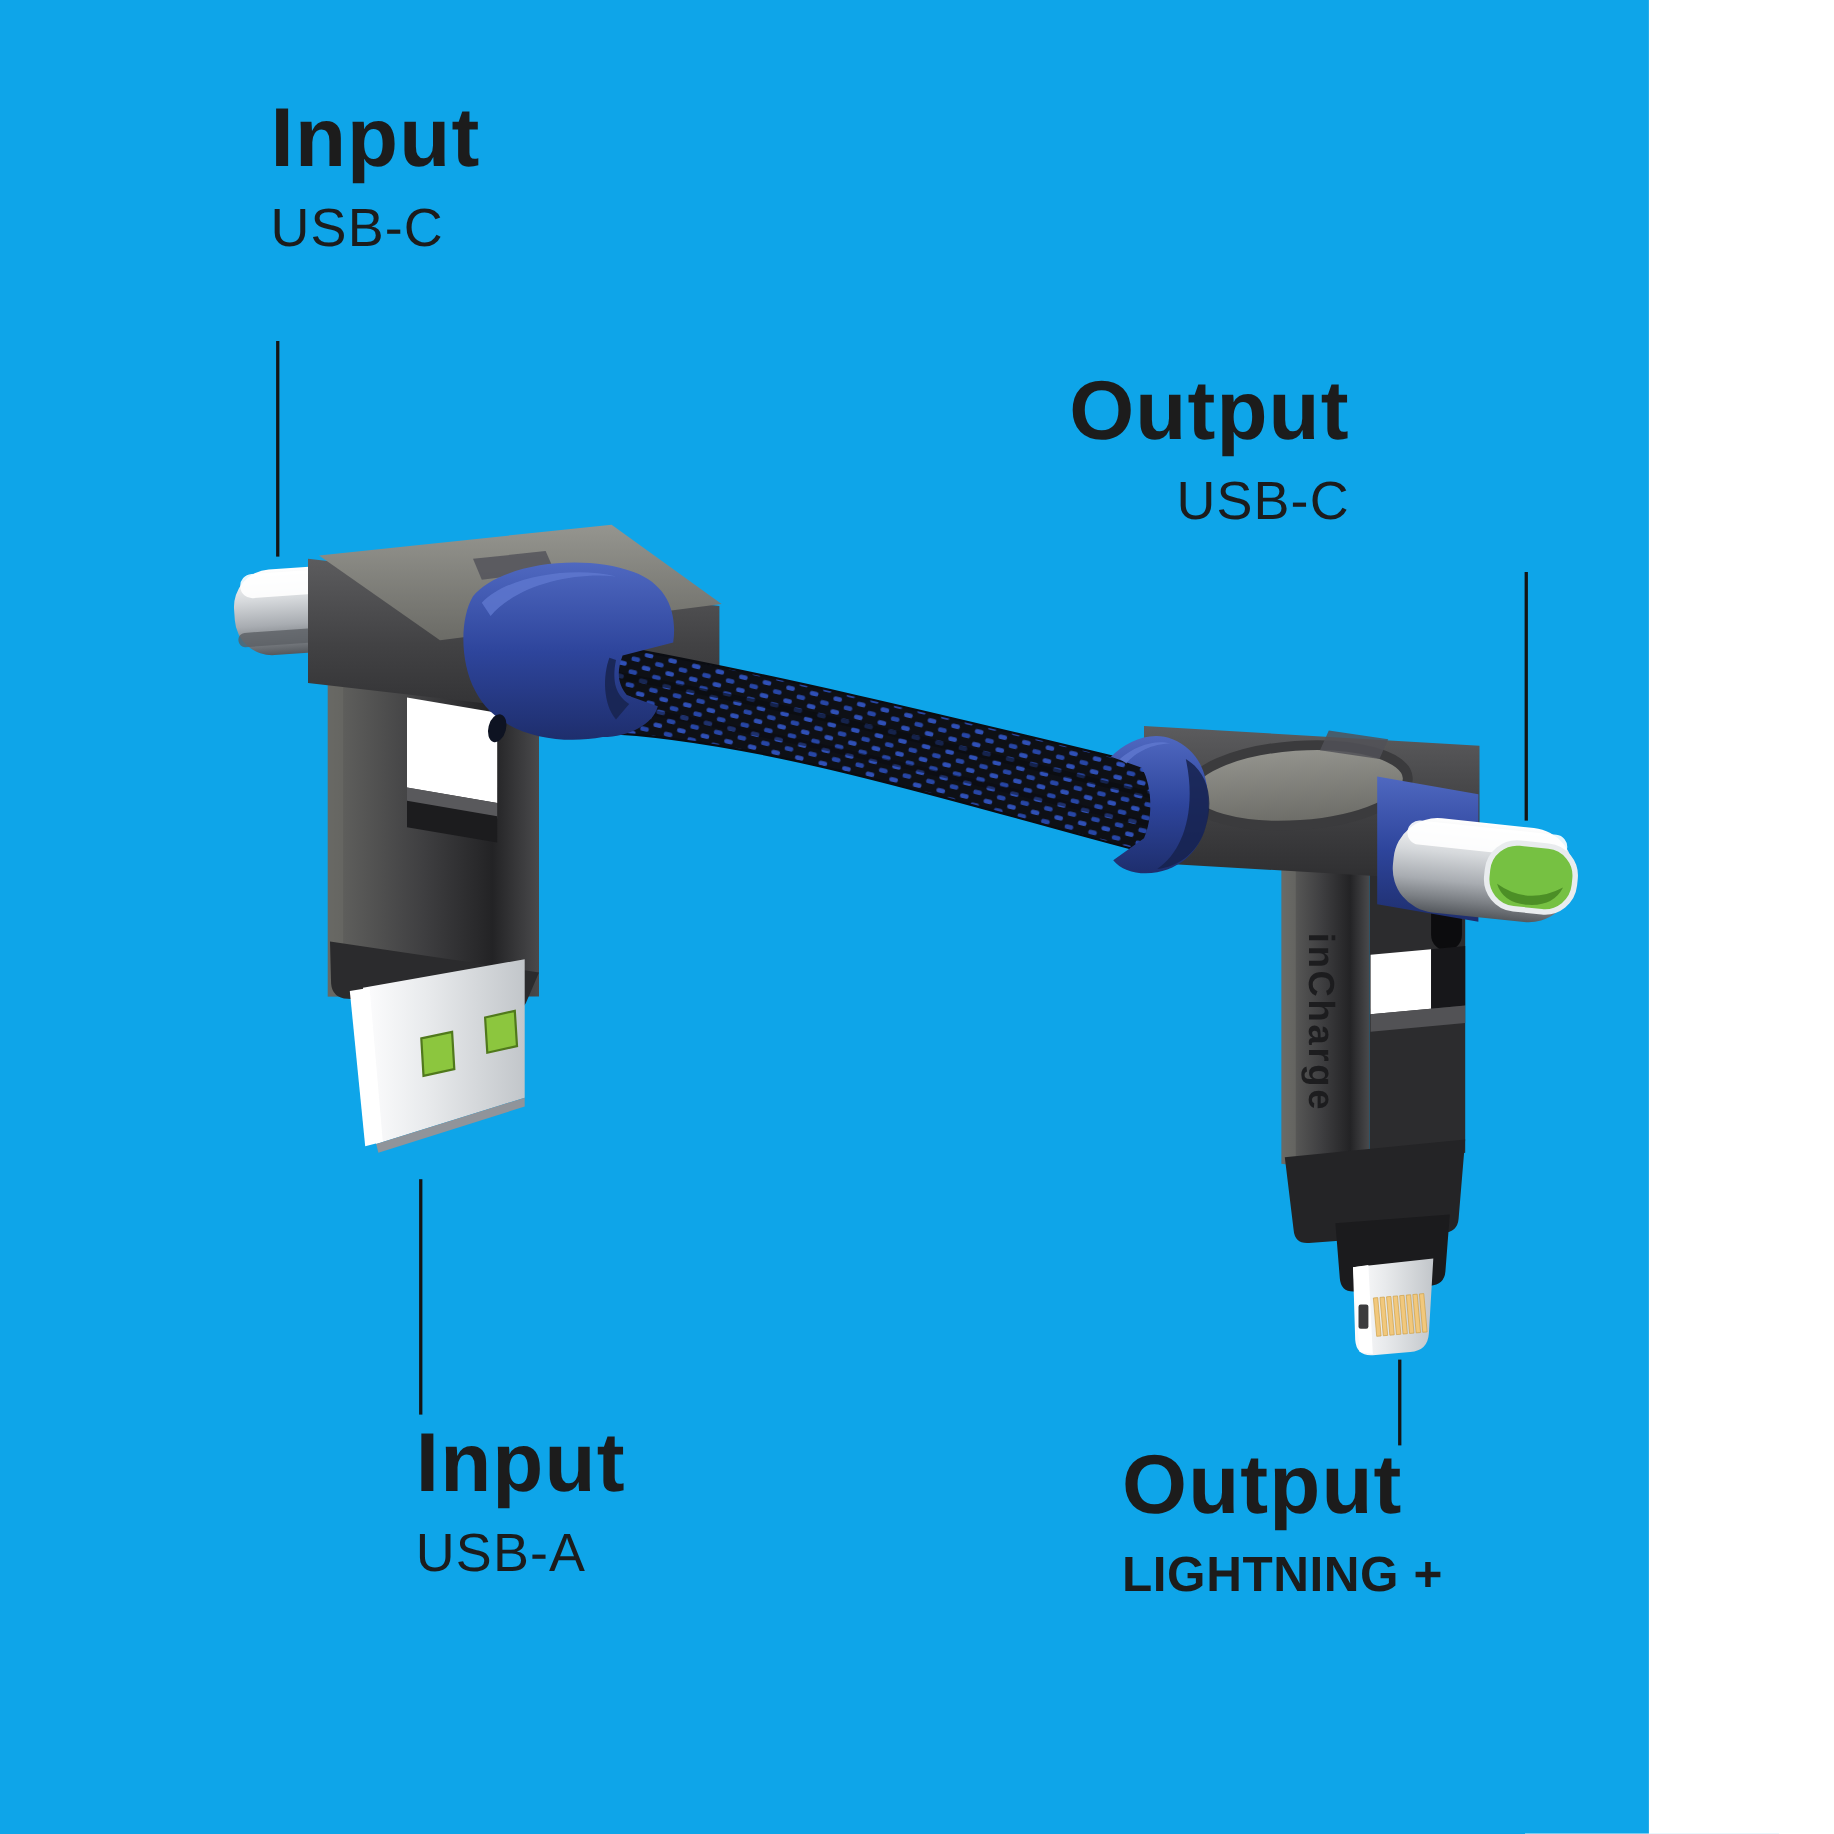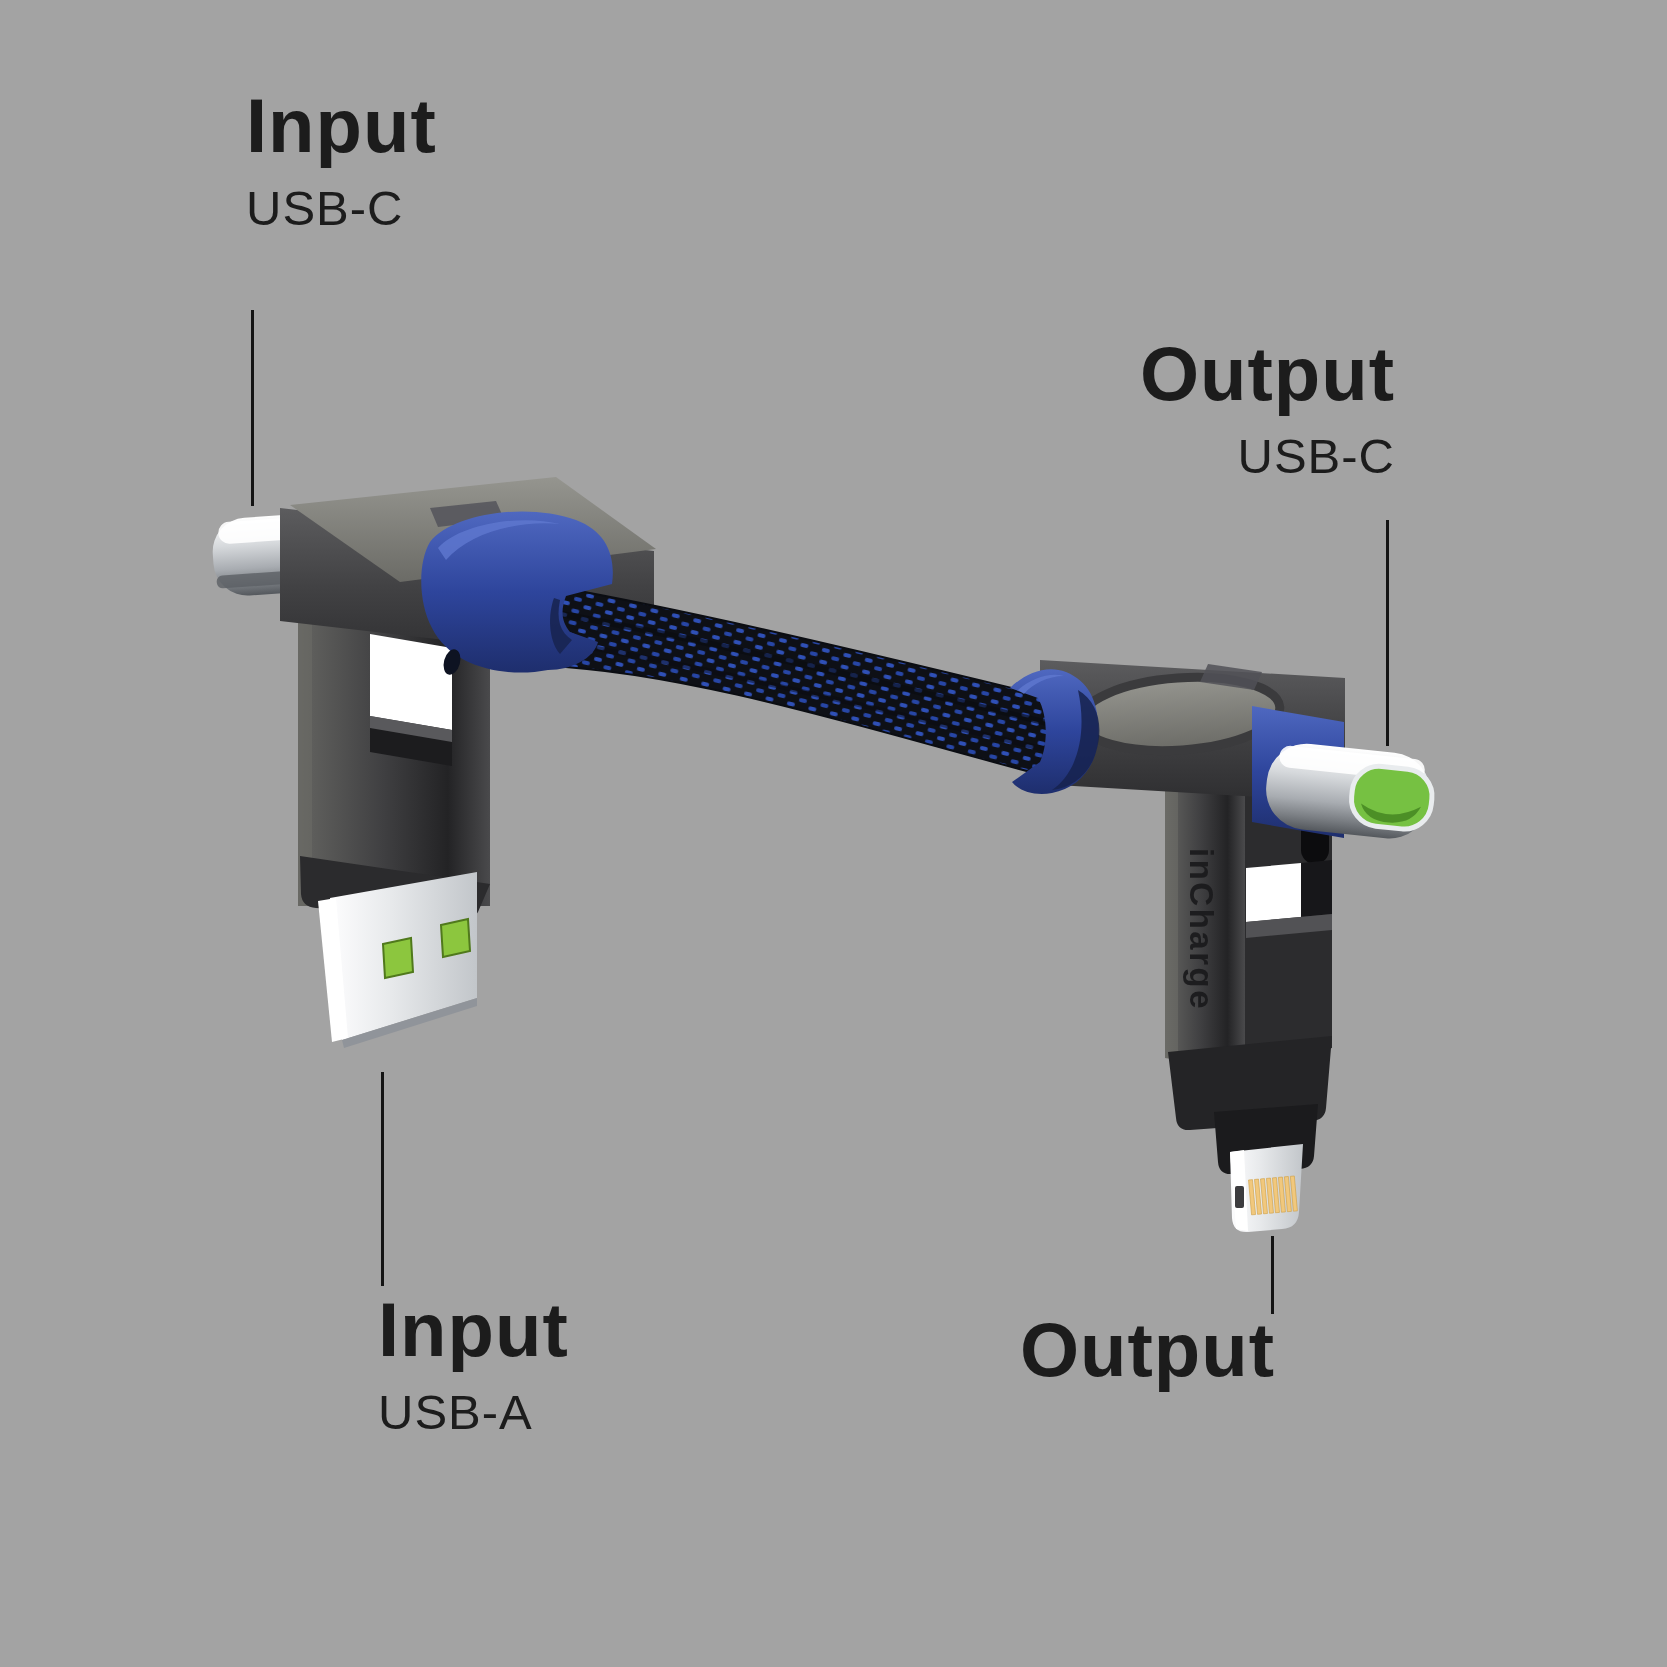--- a/index.html
+++ b/index.html
@@ -1,18 +1,18 @@
 <!DOCTYPE html>
 <html><head>
 <meta charset="utf-8">
 <style>
   html,body{margin:0;padding:0;background:#ffffff;}
   #canvas{
-    position:relative;width:1667px;height:1667px;overflow:hidden;
-    background:#a3a3a3;font-family:"Liberation Sans",sans-serif;color:#1c1c1c;
+    position:relative;width:1499px;height:1667px;overflow:hidden;
+    background:#0ea5e9;font-family:"Liberation Sans",sans-serif;color:#1c1c1c;
   }
   .callout{position:absolute;}
   .callout-title{font-size:76px;font-weight:bold;line-height:1;letter-spacing:1px;color:#1c1c1c;}
   .callout-sub{font-size:49px;font-weight:normal;line-height:1;letter-spacing:1px;margin-top:20px;color:#1c1c1c;}
   .callout-sub-small{font-size:45px;font-weight:bold;line-height:1.22;letter-spacing:0.5px;margin-top:16px;color:#1c1c1c;}
   .align-right{text-align:right;}
   .leader-line{position:absolute;width:3px;background:#141414;}
   #line-top-left{left:251px;top:310px;height:196px;}
   #line-bottom-left{left:381px;top:1072px;height:214px;}
   #line-top-right{left:1386px;top:520px;height:226px;}
@@ -39,20 +39,21 @@
   </div>
 
   <div class="callout" id="callout-bottom-left">
     <div class="callout-title">Input</div>
     <div class="callout-sub">USB-A</div>
   </div>
 
   <div class="callout" id="callout-bottom-right">
     <div class="callout-title">Output</div>
     <div class="callout-sub-small">
+      <div>LIGHTNING +</div>
     </div>
   </div>
 
   <div class="leader-line" id="line-top-left"></div>
   <div class="leader-line" id="line-top-right"></div>
   <div class="leader-line" id="line-bottom-left"></div>
   <div class="leader-line" id="line-bottom-right"></div>
 
   <svg id="product-svg" width="1667" height="1667" viewBox="0 0 1667 1667" xmlns="http://www.w3.org/2000/svg">
     <defs>

